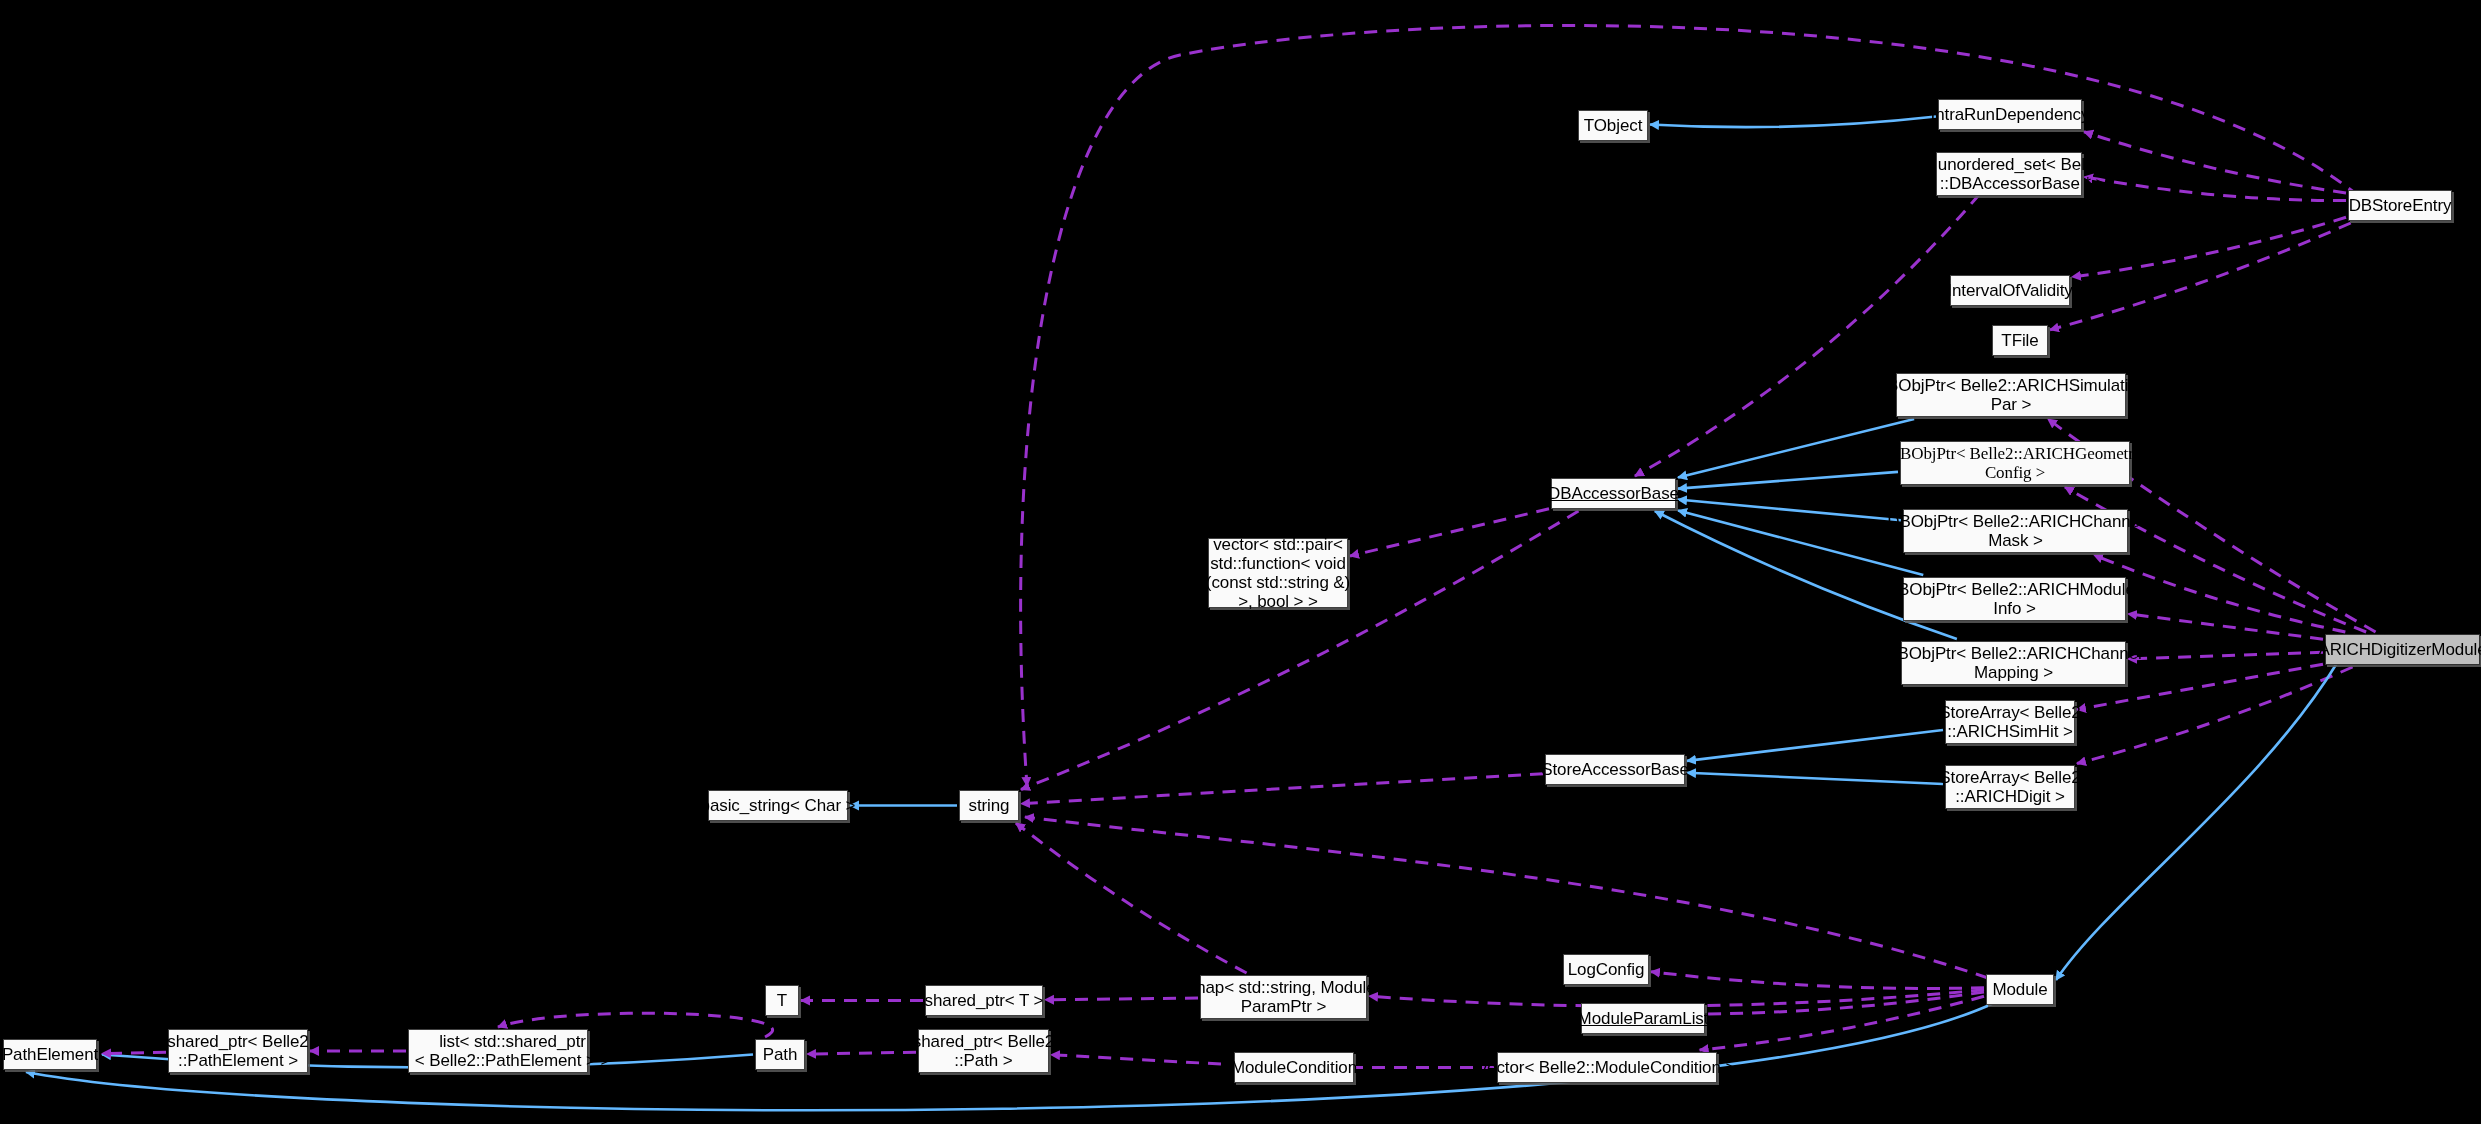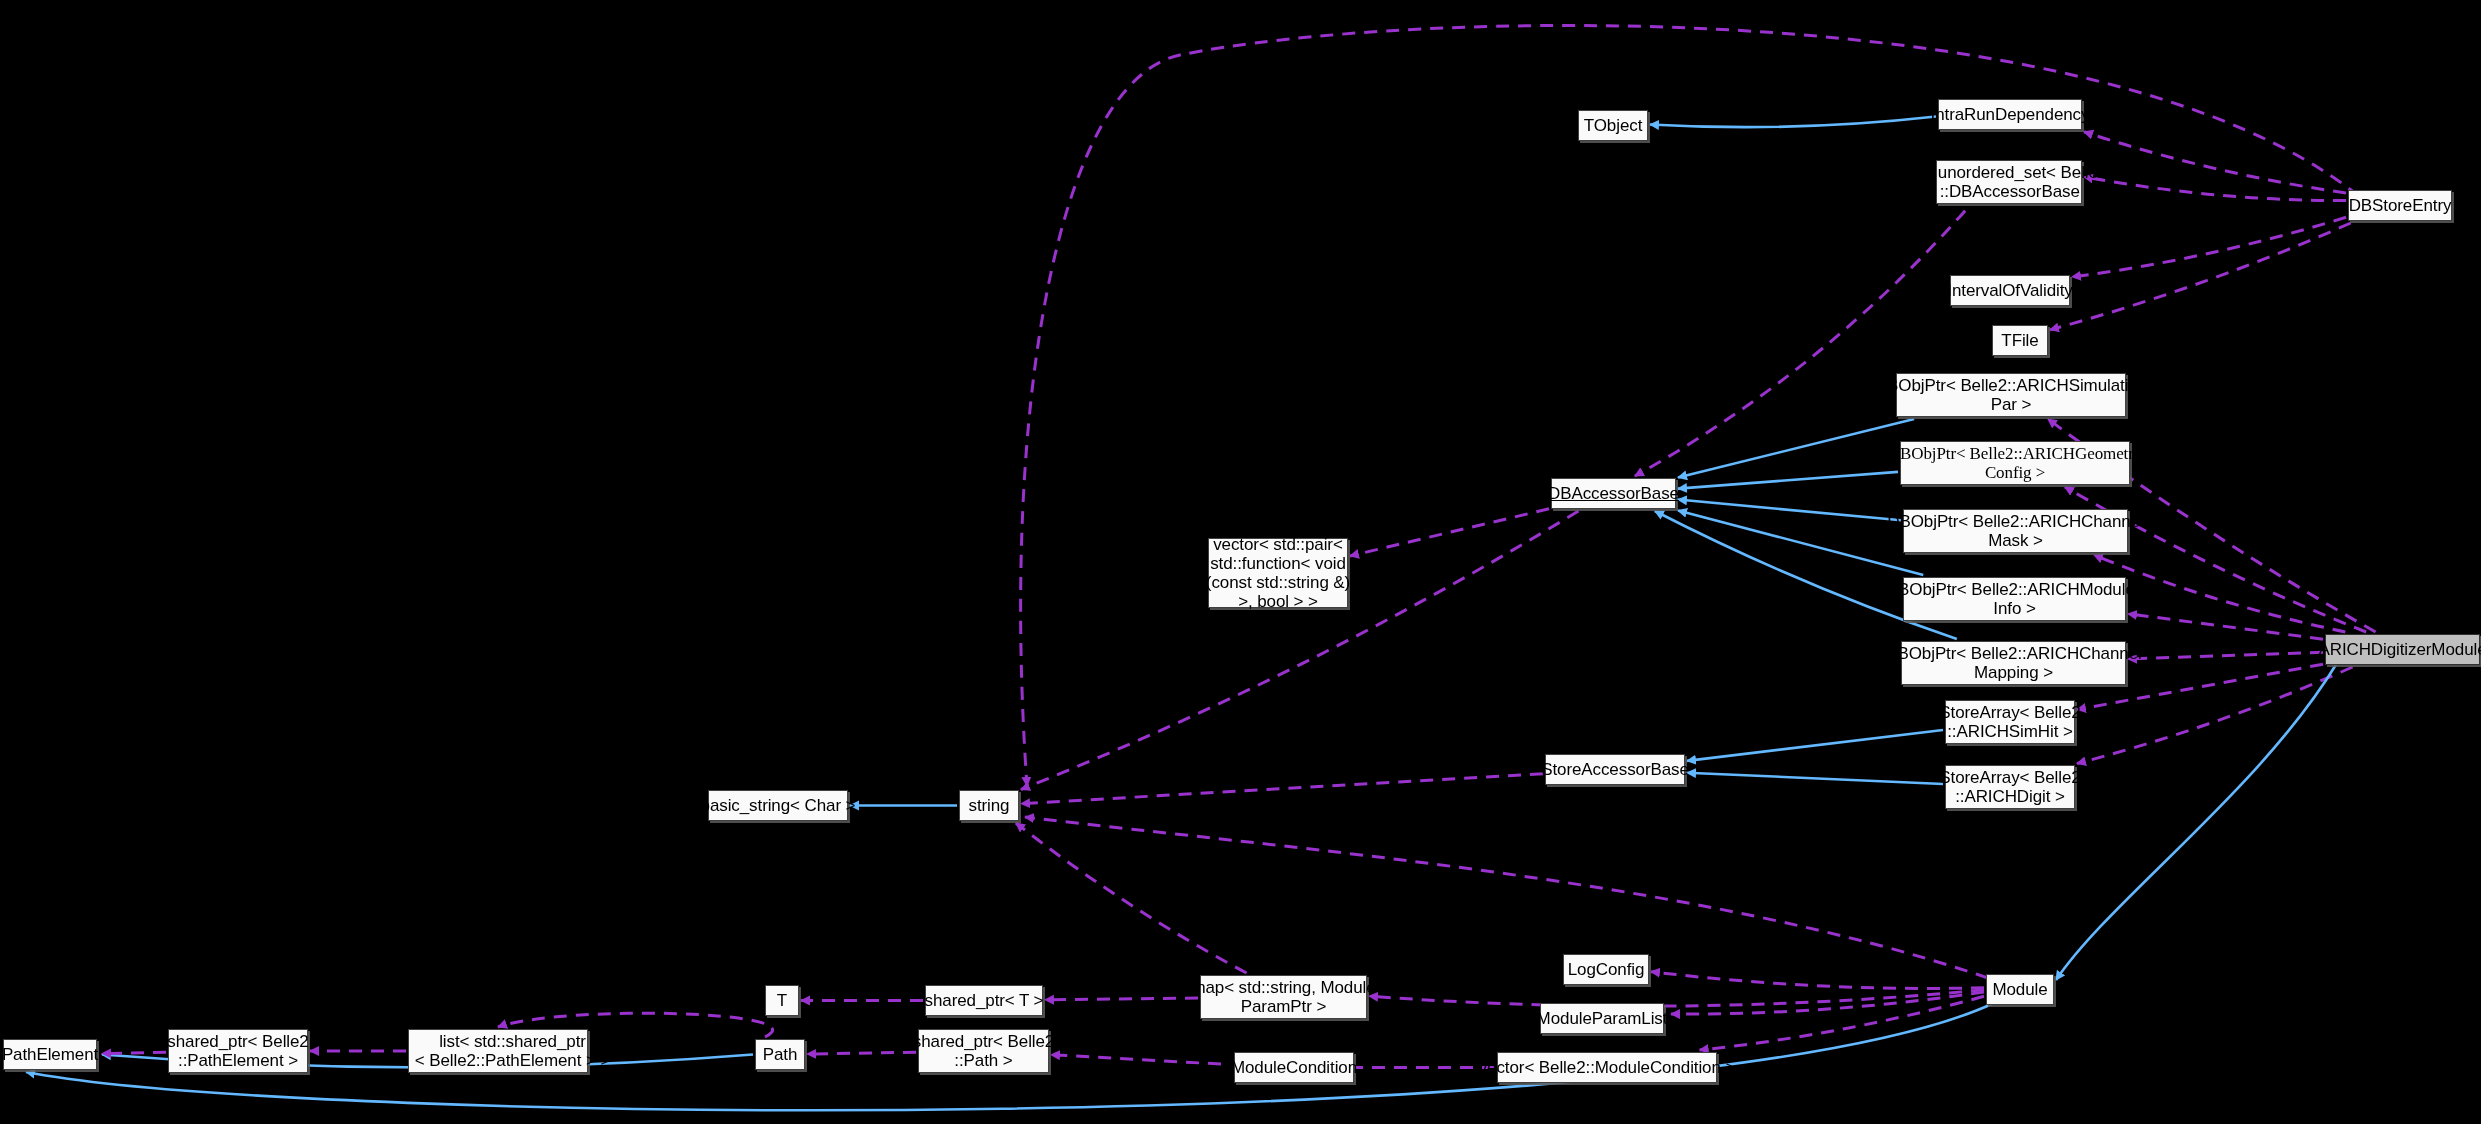--- a/index.html
+++ b/index.html
@@ -81,21 +81,21 @@
         <path d="M916,1052.1609336609336 Q 861.5,1053.0982800982802 807,1054.0356265356265" stroke="#9a32cd" stroke-width="3" stroke-dasharray="13,9" marker-end="url(#arrPurple)"></path>
         <path d="M753,1054.5 Q 427.5,1080.5 102,1054.5" stroke="#63b8ff" stroke-width="2.6" marker-end="url(#arrBlue)"></path>
         <path d="M406,1051 Q 358,1051 310,1051" stroke="#9a32cd" stroke-width="3" stroke-dasharray="13,9" marker-end="url(#arrPurple)"></path>
         <path d="M166,1052.3621621621621 L 102,1053.572972972973" stroke="#9a32cd" stroke-width="3" stroke-dasharray="13,9" marker-end="url(#arrPurple)"></path>
         <path d="M765,1037 C 820,1010 560,1005 498,1027" stroke="#9a32cd" stroke-width="3" stroke-dasharray="13,9" marker-end="url(#arrPurple)"></path>
       </g>
   </svg>
   <div id="node-layer">
       <div class="node" style="left: 1578px; top: 110px; width: 70px; height: 31px;">TObject</div>
       <div class="node" style="left: 1938px; top: 99px; width: 144px; height: 31px;">IntraRunDependency</div>
-      <div class="node" style="left: 1936px; top: 160px; width: 146px; height: 44px; padding-left: 32px;">unordered_set&lt; Belle2
+      <div class="node" style="left: 1936px; top: 152px; width: 146px; height: 44px; padding-left: 32px;">unordered_set&lt; Belle2
 ::DBAccessorBase * &gt;</div>
       <div class="node" style="left: 2348px; top: 190px; width: 104px; height: 31px;">DBStoreEntry</div>
       <div class="node" style="left: 1950px; top: 275px; width: 120px; height: 31px;">IntervalOfValidity</div>
       <div class="node" style="left: 1992px; top: 325px; width: 56px; height: 31px;">TFile</div>
       <div class="node" style="left: 1896px; top: 373px; width: 230px; height: 44px;">DBObjPtr&lt; Belle2::ARICHSimulation
 Par &gt;</div>
       <div class="node" style="left: 1900px; top: 441px; width: 230px; height: 44px; font-family: Liberation Serif, serif;">DBObjPtr&lt; Belle2::ARICHGeometry
 Config &gt;</div>
       <div class="node" style="left: 1903px; top: 509px; width: 225px; height: 44px;">DBObjPtr&lt; Belle2::ARICHChannel
 Mask &gt;</div>
@@ -110,21 +110,21 @@
 &gt;, bool &gt; &gt;</div>
       <div class="node" style="left: 1945px; top: 700px; width: 130px; height: 44px;">StoreArray&lt; Belle2
 ::ARICHSimHit &gt;</div>
       <div class="node" style="left: 1945px; top: 765px; width: 130px; height: 44px;">StoreArray&lt; Belle2
 ::ARICHDigit &gt;</div>
       <div class="node" style="left: 1545px; top: 754px; width: 140px; height: 31px;">StoreAccessorBase</div>
       <div class="node highlight" style="left: 2325px; top: 634px; width: 155px; height: 31px;">ARICHDigitizerModule</div>
       <div class="node" style="left: 708px; top: 790px; width: 140px; height: 31px;">basic_string&lt; Char &gt;</div>
       <div class="node" style="left: 959px; top: 790px; width: 60px; height: 31px;">string</div>
       <div class="node" style="left: 1563px; top: 954px; width: 86px; height: 31px;">LogConfig</div>
-      <div class="node" style="left: 1540px; top: 1003px; width: 124px; height: 31px;">ModuleParamList</div>
+      <div class="node" style="left: 1581px; top: 1003px; width: 124px; height: 31px; text-decoration: underline;">ModuleParamList</div>
       <div class="node" style="left: 1497px; top: 1052px; width: 220px; height: 31px;">vector&lt; Belle2::ModuleCondition &gt;</div>
       <div class="node" style="left: 1986px; top: 974px; width: 68px; height: 31px;">Module</div>
       <div class="node" style="left: 765px; top: 985px; width: 34px; height: 31px;">T</div>
       <div class="node" style="left: 925px; top: 985px; width: 118px; height: 31px;">shared_ptr&lt; T &gt;</div>
       <div class="node" style="left: 1200px; top: 975px; width: 167px; height: 44px;">map&lt; std::string, Module
 ParamPtr &gt;</div>
       <div class="node" style="left: 755px; top: 1039px; width: 50px; height: 31px;">Path</div>
       <div class="node" style="left: 918px; top: 1029px; width: 131px; height: 44px;">shared_ptr&lt; Belle2
 ::Path &gt;</div>
       <div class="node" style="left: 1223px; top: 1052px; width: 120px; height: 31px; margin-left: 11px;">ModuleCondition</div>

